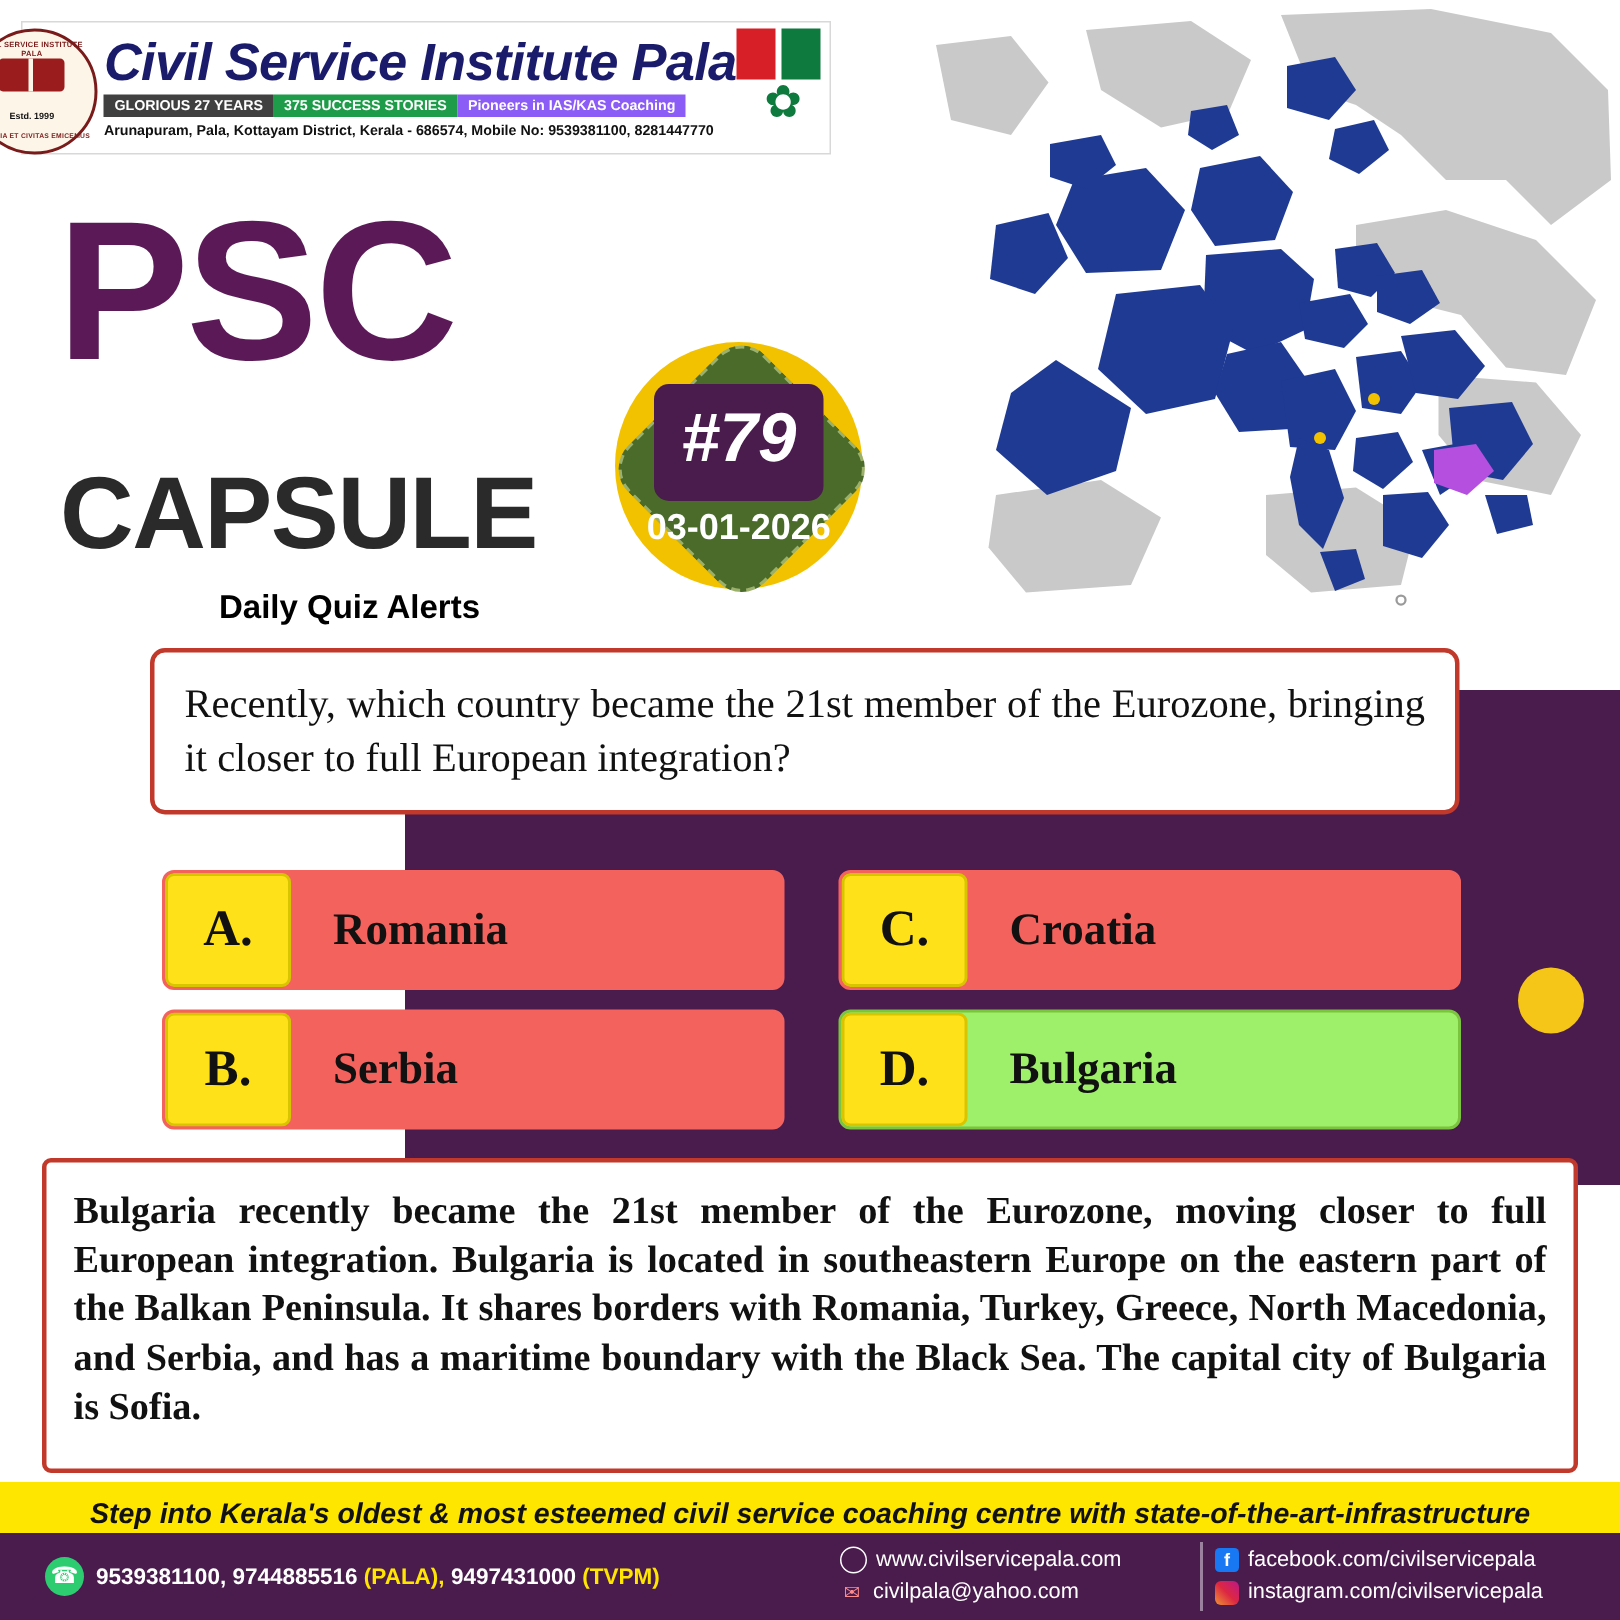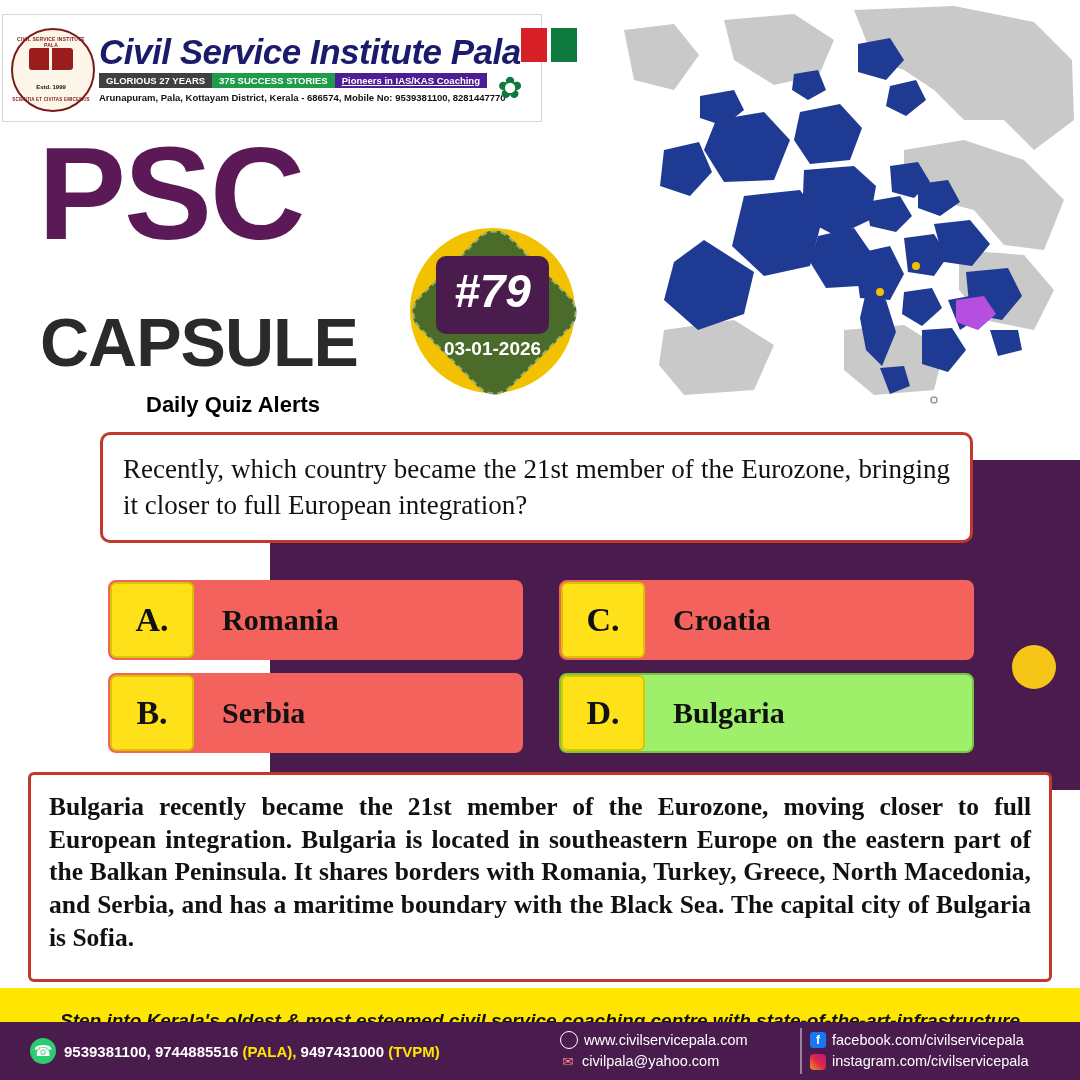--- a/index.html
+++ b/index.html
@@ -45,30 +45,31 @@
     top: 645px;
     width: 44px;
     height: 44px;
     border-radius: 50%;
     background: #f5c518;
   }
 
   
   .logo-box {
     position: absolute;
-    left: 2px;
+    left: 14px;
     top: 14px;
     width: 540px;
-    height: 108px;
+    height: 89px;
     background: #ffffff;
     border: 1px solid #d8d8d8;
     box-sizing: border-box;
     display: flex;
     align-items: center;
     padding: 2px 6px;
+    justify-content: flex-end;
   }
   .logo-emblem {
     width: 84px;
     height: 84px;
     flex: 0 0 84px;
     position: relative;
   }
   .logo-emblem .ring {
     position: absolute;
     left: 2px; top: 2px;
@@ -131,21 +132,21 @@
     display: flex;
     margin-top: 4px;
     height: 15px;
     align-items: stretch;
     font-size: 9.5px;
     font-weight: bold;
     color: #ffffff;
   }
   .logo-badges .b1 { background: #404040; padding: 2px 7px; }
   .logo-badges .b2 { background: #1f9c4a; padding: 2px 7px; }
-  .logo-badges .b3 { background: #4c1d95; padding: 2px 7px; text-decoration: underline; }
+  .logo-badges .b3 { background: #8b5cf6; padding: 2px 7px; }
   .logo-address {
     margin-top: 4px;
     font-size: 9.5px;
     font-weight: bold;
     color: #111;
     white-space: nowrap;
   }
   .logo-flags {
     display: flex;
     flex: 0 0 auto;
@@ -250,21 +251,21 @@
     font-size: 46px;
     font-weight: bold;
     color: #ffffff;
     font-style: italic;
   }
   .badge .date {
     position: absolute;
     left: 0; top: 110px;
     width: 165px;
     text-align: center;
-    font-size: 19px;
+    font-size: 24px;
     font-weight: bold;
     color: #ffffff;
   }
 
   
   .question-box {
     position: absolute;
     left: 100px;
     top: 432px;
     width: 873px;
@@ -354,21 +355,21 @@
 
   
   .footer-strip {
     position: absolute;
     left: 0;
     top: 988px;
     width: 1080px;
     height: 44px;
     background: #ffe600;
     display: flex;
-    align-items: flex-end;
+    align-items: center;
     justify-content: center;
   }
   .footer-strip span {
     font-size: 19px;
     font-weight: bold;
     font-style: italic;
     color: #111;
   }
   .footer-bar {
     position: absolute;

